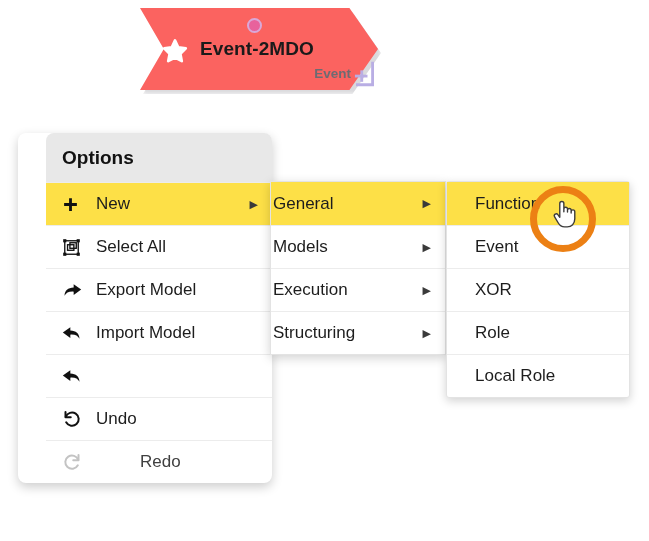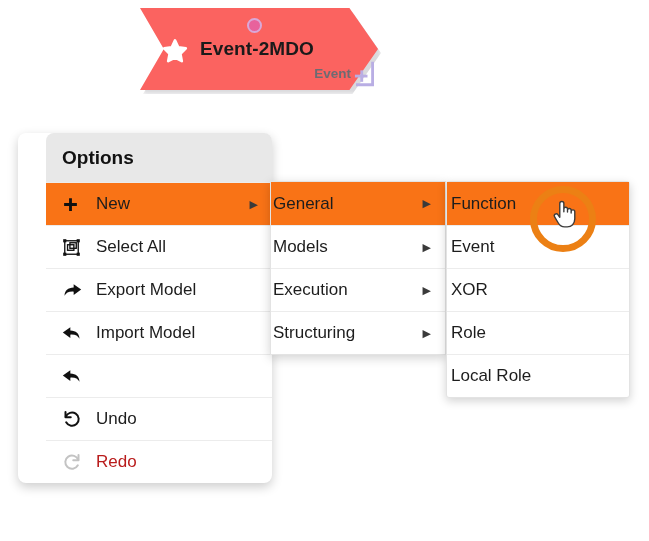--- a/index.html
+++ b/index.html
@@ -124,22 +124,22 @@
     height: 43px;
     padding: 0 10px 0 16px;
     font-size: 17px;
     color: #1d1d1d;
     border-top: 1px solid #ececec;
     box-sizing: border-box;
     position: relative;
     white-space: nowrap;
   }
   .menu-item:first-child { border-top: none; }
-  .menu-item.highlighted { background: #f97316; }
-  .menu-item.disabled { color: #b91c1c; }
+  .menu-item.highlighted { background: #fde047; }
+  .menu-item.disabled { color: #404040; gap: 44px; }
   .menu-item .mi-icon {
     width: 26px;
     min-width: 26px;
     display: flex;
     align-items: center;
     justify-content: flex-start;
     color: #111111;
     margin-right: 8px;
   }
   .menu-item.disabled .mi-icon { color: #c3c3c3; }
@@ -179,21 +179,21 @@
   }
 
   
   #menu-elements {
     left: 446px;
     top: 181px;
     width: 184px;
     border-radius: 3px;
   }
   #menu-elements .menu-item {
-    padding-left: 4px;
+    padding-left: 28px;
   }
 
   
   #cursor-indicator {
     position: absolute;
     left: 530px;
     top: 186px;
     width: 66px;
     height: 66px;
     pointer-events: none;

